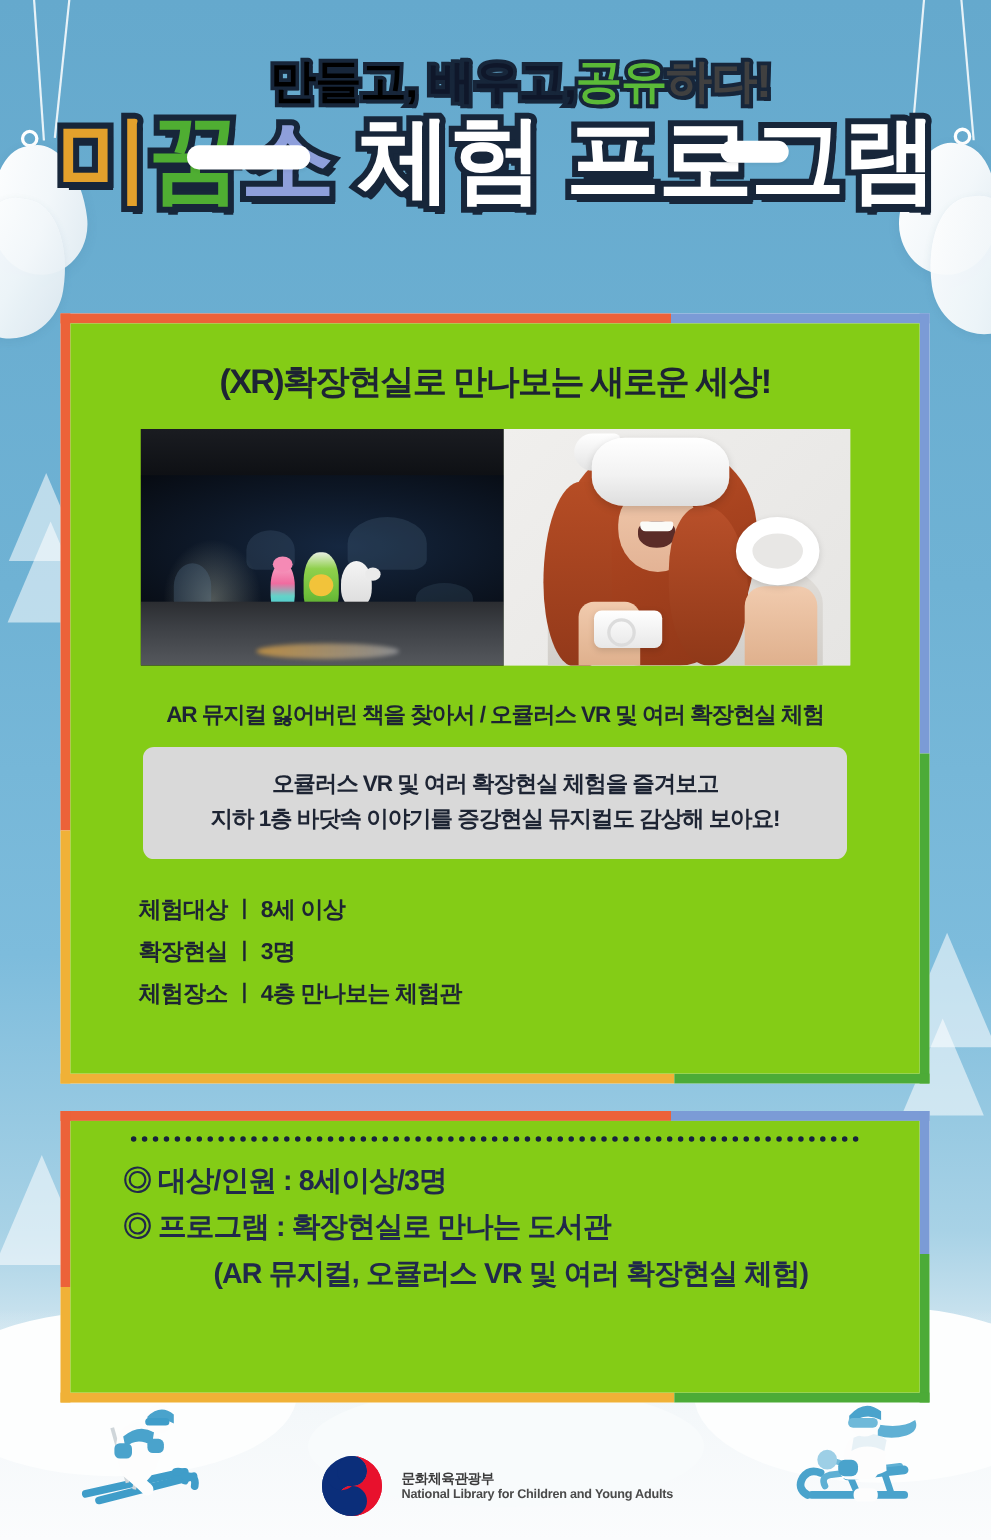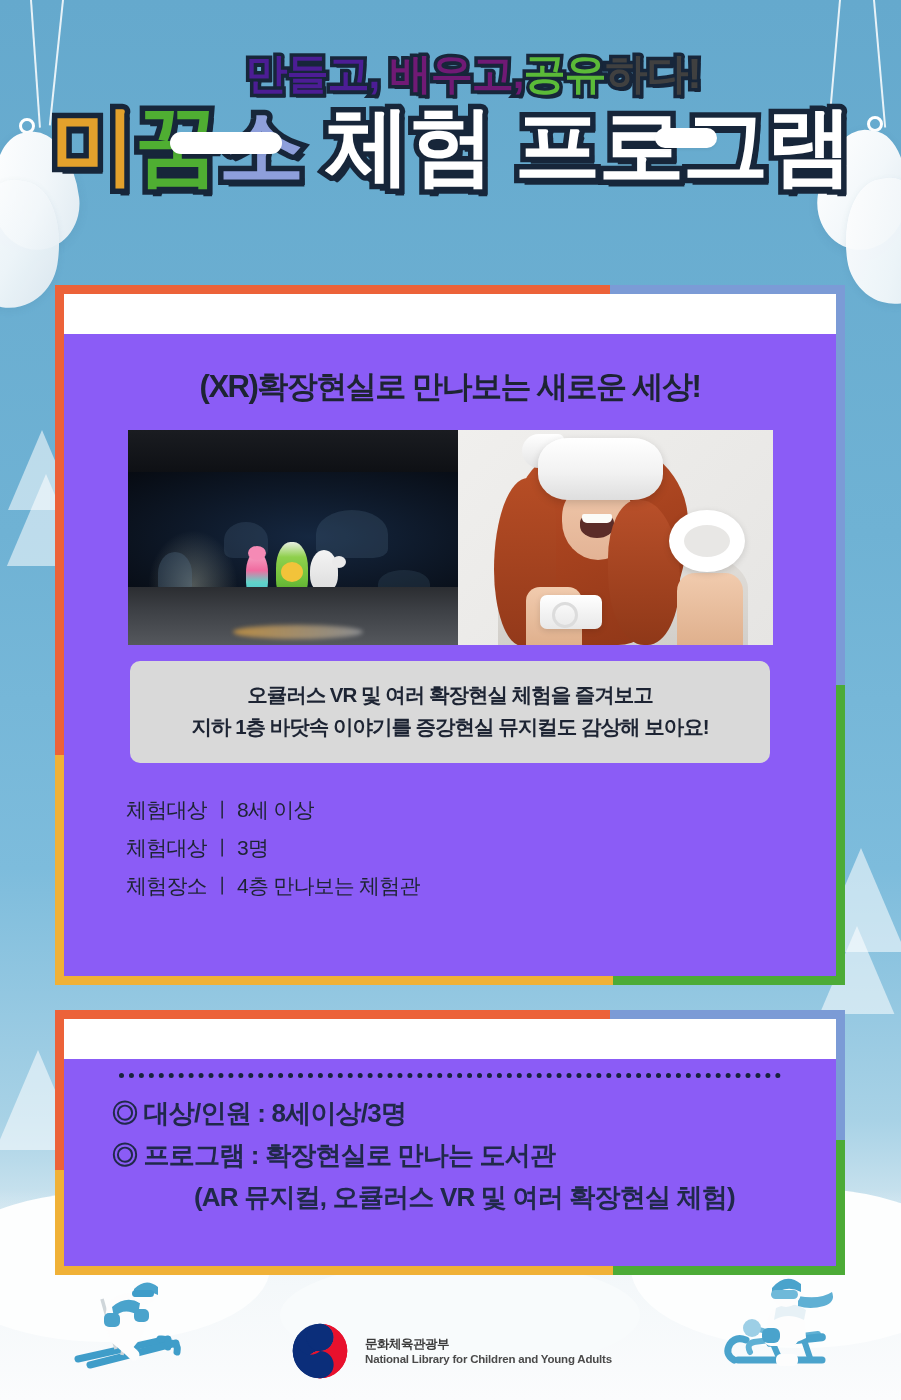--- a/index.html
+++ b/index.html
@@ -58,22 +58,22 @@
   }
   .kicker {
     font-size: 42px; font-weight: 800; letter-spacing: -1px;
     line-height: 1.05; white-space: nowrap;
   }
   .kicker span {
     -webkit-text-stroke: 7px #17263a;
     paint-order: stroke fill;
     text-shadow: 3px 4px 0 #17263a;
   }
-  .k-orange { color: #4c1d95; padding-left: 45px; }
-  .k-red    { color: #701a75; }
+  .k-orange { color: #000000; padding-left: 45px; }
+  .k-red    { color: #0f172a; }
   .k-green  { color: #5bba38; margin-top: 21px; }
   .k-blue   { color: #404040; }
 
   .main-title {
     margin-top: 6px;
     font-size: 86px; font-weight: 800; letter-spacing: -2px;
     line-height: 1.0; white-space: nowrap;
   }
   .main-title span {
     -webkit-text-stroke: 11px #17263a;
@@ -105,21 +105,21 @@
 
   .e-top-l    { left: 0; top: 0; height: 9px; background: #ec6239; }
   .e-top-r    { right: 0; top: 0; height: 9px; background: #7b9bd6; }
   .e-left-t   { left: 0; top: 0; width: 9px; background: #ec6239; }
   .e-left-b   { left: 0; bottom: 0; width: 9px; background: #f0b137; }
   .e-right-t  { right: 0; top: 0; width: 9px; background: #7b9bd6; }
   .e-right-b  { right: 0; bottom: 0; width: 9px; background: #4cab37; }
   .e-bot-l    { left: 0; bottom: 0; height: 9px; background: #f0b137; }
   .e-bot-r    { right: 0; bottom: 0; height: 9px; background: #4cab37; }
 
-  .card-body { position: absolute; inset: 9px; background: #8b5cf6; margin-top: 40px; }
+  .card-body { position: absolute; inset: 9px; background: #84cc16; }
 
   
   .xr-heading {
     margin-top: 32px; text-align: center;
     font-size: 31px; font-weight: 800; color: #1d2433;
     letter-spacing: -1.5px;
   }
   .photo-row {
     display: flex; margin: 22px auto 0; width: 645px; height: 215px;
   }
@@ -198,21 +198,21 @@
   .notebox {
     margin: 16px auto 0; width: 640px; padding: 18px 10px 20px;
     background: #d9d9d9; border-radius: 10px; text-align: center;
   }
   .notebox div {
     font-size: 20.5px; font-weight: 800; color: #1d2433;
     letter-spacing: -1px; line-height: 1.55;
   }
   .meta-list { margin: 28px 0 0 62px; }
   .meta-list div {
-    font-size: 21px; font-weight: 400; color: #1d2433;
+    font-size: 21px; font-weight: 700; color: #1d2433;
     letter-spacing: -0.8px; line-height: 1.82;
   }
 
   
   .info-title {
     margin-top: 26px; text-align: center;
     font-size: 32px; font-weight: 800; color: #19233d; letter-spacing: -1.5px;
   }
   .dotted {
     margin: 14px auto 0; width: 662px; height: 0;
@@ -316,29 +316,30 @@
         <div class="vr-hair3"></div>
         <div class="vr-strap"></div>
         <div class="vr-headset"></div>
         <div class="vr-hand vr-hand-l"></div>
         <div class="vr-ctrl-l"></div>
         <div class="vr-hand vr-hand-r"></div>
         <div class="vr-ctrl-r"></div>
       </div>
     </div>
 
+    <div class="caption-line">AR 뮤지컬 잃어버린 책을 찾아서 / 오큘러스 VR 및 여러 확장현실 체험</div>
 
     <div class="notebox">
       <div>오큘러스 VR 및 여러 확장현실 체험을 즐겨보고</div>
       <div>지하 1층 바닷속 이야기를 증강현실 뮤지컬도 감상해 보아요!</div>
     </div>
 
     <div class="meta-list">
       <div>체험대상 ㅣ 8세 이상</div>
-      <div>체험대상 ㅣ 3명</div>
+      <div>확장현실 ㅣ 3명</div>
       <div>체험장소 ㅣ 4층 만나보는 체험관</div>
     </div>
   </div>
 </div>
 
 <div class="card" id="card-info">
   <div class="edge e-top-l" style="width:555px;"></div>
   <div class="edge e-top-r" style="width:235px;"></div>
   <div class="edge e-left-t" style="height:160px;"></div>
   <div class="edge e-left-b" style="height:105px;"></div>

